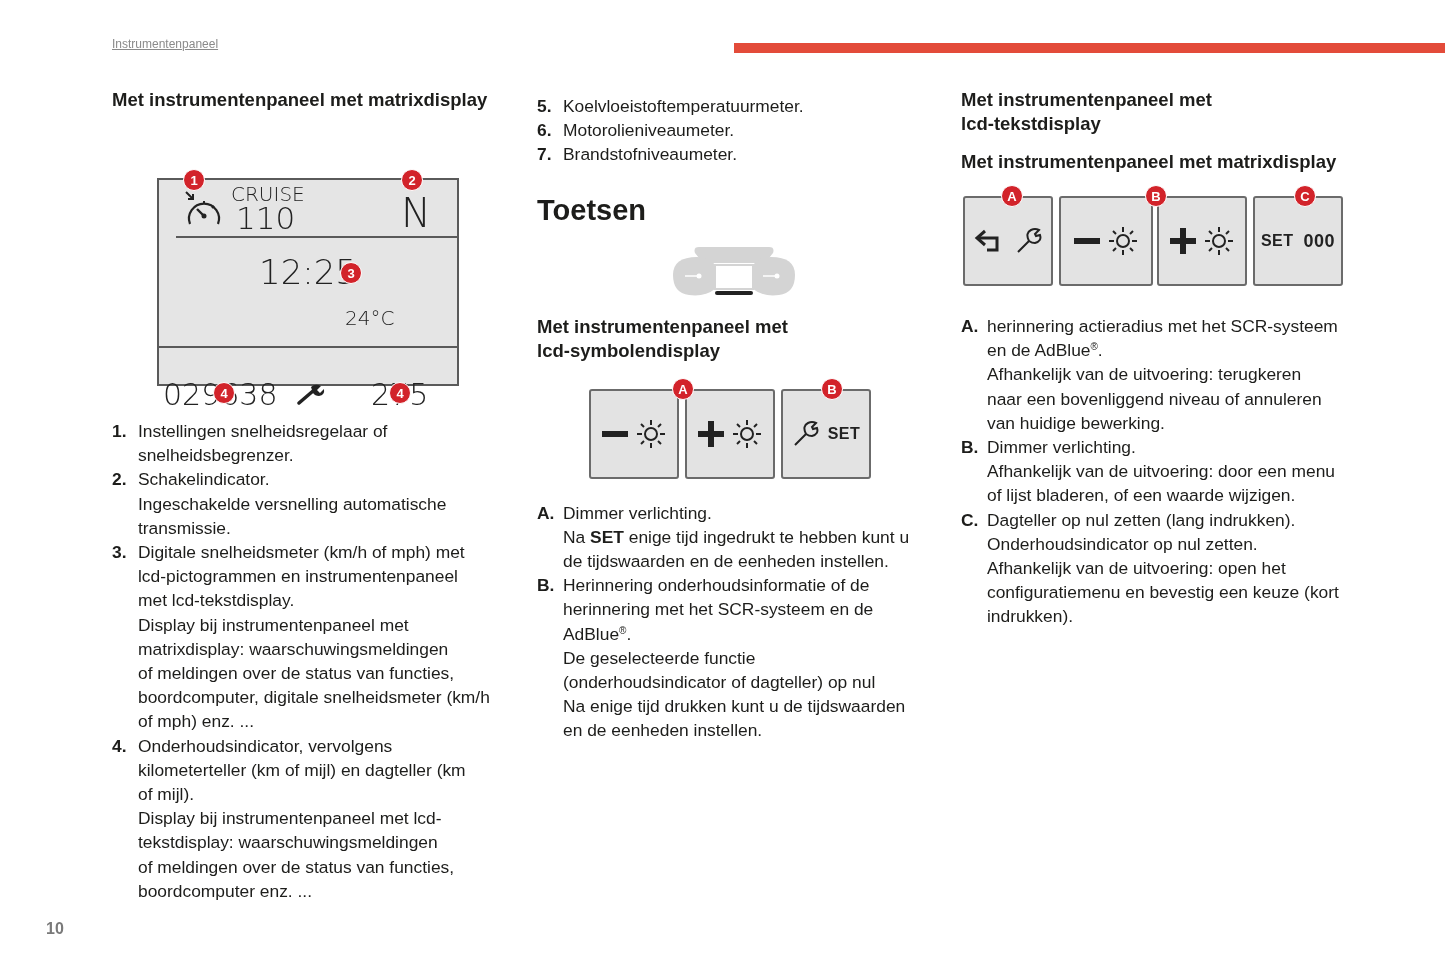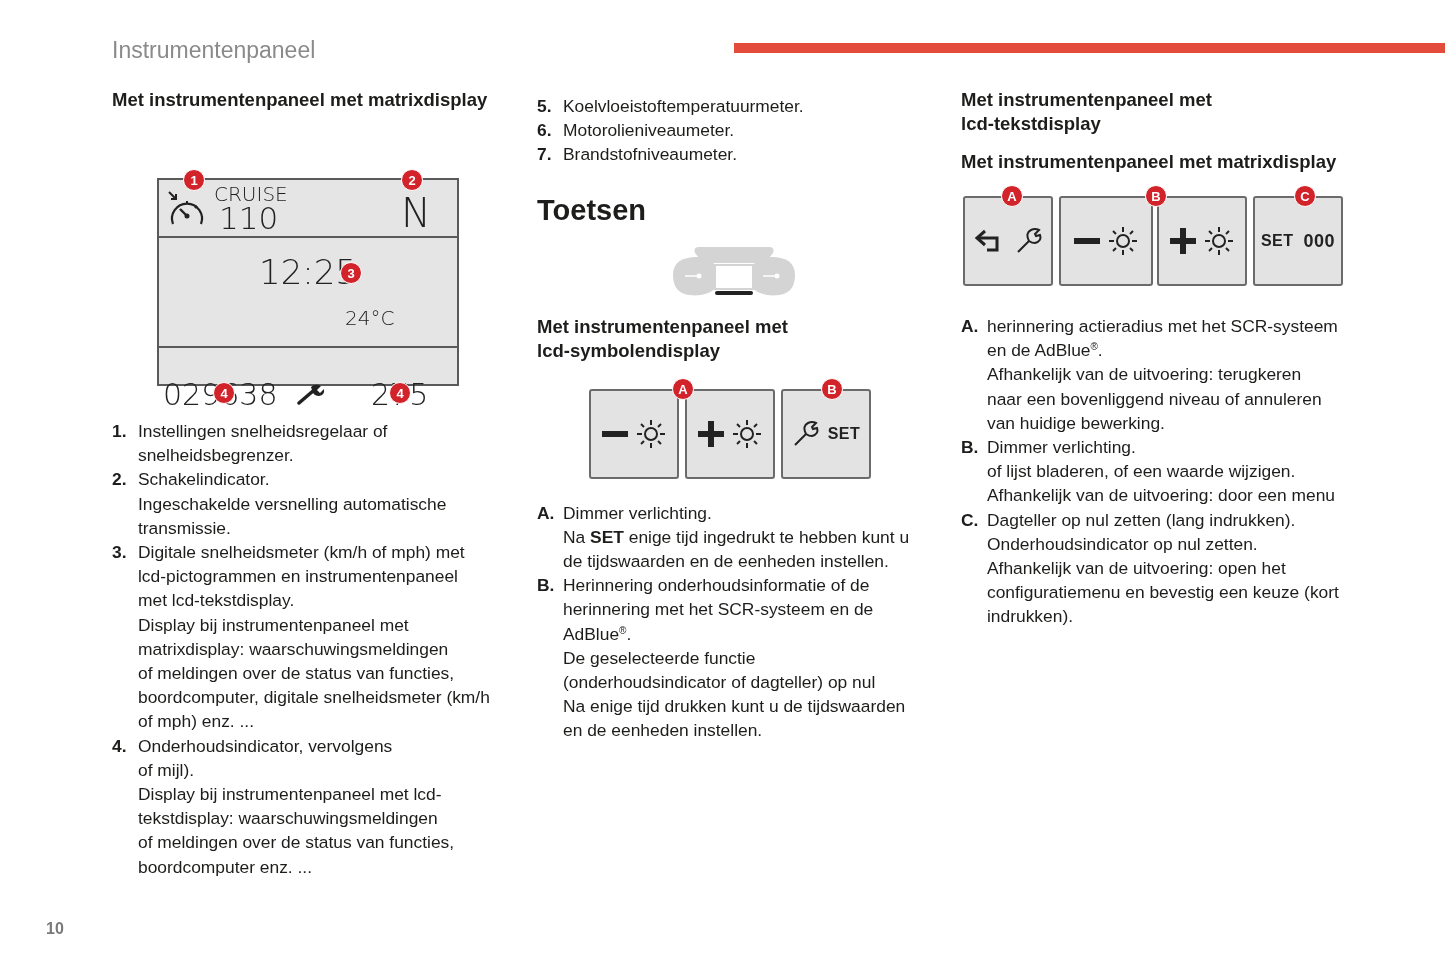--- a/index.html
+++ b/index.html
@@ -1,19 +1,19 @@
 <!DOCTYPE html>
 <html><head>
 <meta charset="utf-8">
 <style>
   * { box-sizing: border-box; margin: 0; padding: 0; }
   html, body { width: 1445px; height: 964px; background: #ffffff; overflow: hidden; }
   body { position: relative; font-family: "Liberation Sans", sans-serif; color: #1d1d1b; }
 
-  .running-head { position: absolute; left: 112px; top: 37px; font-size: 23px; color: #8a8a8a; }
+  .running-head { position: absolute; left: 112px; top: 37px; font-size: 12px; color: #8a8a8a; text-decoration: underline; }
   .red-rule { position: absolute; left: 734px; top: 43px; width: 711px; height: 10px; background: #e34b3a; }
   .page-num { position: absolute; left: 46px; top: 920px; font-size: 16px; font-weight: bold; color: #7a7a7a; }
 
   .col { position: absolute; top: 88px; }
   .col-1 { left: 112px; width: 405px; }
   .col-2 { left: 537px; width: 400px; }
   .col-3 { left: 961px; width: 410px; }
 
   h3.sub { font-size: 18.5px; font-weight: bold; line-height: 24px; color: #1d1d1b; }
   h2.section { font-size: 29px; font-weight: bold; line-height: 34px; color: #1d1d1b; }
@@ -21,21 +21,21 @@
   .list { list-style: none; font-size: 17.4px; line-height: 24.2px; color: #1d1d1b; }
   .list li { position: relative; padding-left: 26px; }
   .list li .marker { position: absolute; left: 0; top: 0; font-weight: bold; }
   .list li .line { display: block; }
   .list li b { font-weight: bold; }
   sup { font-size: 10px; line-height: 0; vertical-align: 6px; }
 
   
   .lcd { position: absolute; left: 45px; top: 66px; width: 302px; height: 208px; border: 2px solid #5a5a5a; background: #e5e5e5; }
   .lcd .row { position: absolute; left: 0; right: 0; border-bottom: 2px solid #5a5a5a; }
-  .lcd .r1 { top: 0; height: 58px; }
+  .lcd .r1 { top: 0; height: 58px; margin-left: 17px; }
   .lcd .r2 { top: 58px; height: 110px; }
   .lcd .r3 { top: 168px; height: 36px; border-bottom: none; margin-top: 27px; }
   .lcd .txt { position: absolute; color: #222; font-family: "DejaVu Sans", sans-serif; font-weight: 300; }
   .callout { position: absolute; width: 22px; height: 22px; border-radius: 50%; background: #d2232a; color: #fff; font-size: 13px; font-weight: bold; text-align: center; line-height: 22px; font-family: "Liberation Sans", sans-serif; border: 1.5px solid #fff; }
 
   
   .btn-group { position: absolute; display: flex; gap: 6px; }
   .key { position: relative; background: #e3e3e3; border: 2px solid #6b6b6b; border-radius: 3px; display: flex; align-items: center; justify-content: center; gap: 8px; }
   .key .lbl { font-weight: bold; font-size: 18px; color: #222; letter-spacing: 0.5px; }
   .key svg { display: block; }
@@ -103,20 +103,21 @@
       <span class="line">met lcd-tekstdisplay.</span>
       <span class="line">Display bij instrumentenpaneel met</span>
       <span class="line">matrixdisplay: waarschuwingsmeldingen</span>
       <span class="line">of meldingen over de status van functies,</span>
       <span class="line">boordcomputer, digitale snelheidsmeter (km/h</span>
       <span class="line">of mph) enz. ...</span>
     </li>
     <li>
       <span class="marker">4.</span>
       <span class="line">Onderhoudsindicator, vervolgens</span>
+      <span class="line">kilometerteller (km of mijl) en dagteller (km</span>
       <span class="line">of mijl).</span>
       <span class="line">Display bij instrumentenpaneel met lcd-</span>
       <span class="line">tekstdisplay: waarschuwingsmeldingen</span>
       <span class="line">of meldingen over de status van functies,</span>
       <span class="line">boordcomputer enz. ...</span>
     </li>
   </ul>
 </div>
 
 <div class="col col-2" style="top:94px;">
@@ -296,22 +297,22 @@
       <span class="marker">A.</span>
       <span class="line">herinnering actieradius met het SCR-systeem</span>
       <span class="line"><span>en de AdBlue</span><sup>®</sup><span>.</span></span>
       <span class="line">Afhankelijk van de uitvoering: terugkeren</span>
       <span class="line">naar een bovenliggend niveau of annuleren</span>
       <span class="line">van huidige bewerking.</span>
     </li>
     <li>
       <span class="marker">B.</span>
       <span class="line">Dimmer verlichting.</span>
+      <span class="line">Afhankelijk van de uitvoering: door een menu</span>
       <span class="line">of lijst bladeren, of een waarde wijzigen.</span>
-      <span class="line">Afhankelijk van de uitvoering: door een menu</span>
     </li>
     <li>
       <span class="marker">C.</span>
       <span class="line">Dagteller op nul zetten (lang indrukken).</span>
       <span class="line">Onderhoudsindicator op nul zetten.</span>
       <span class="line">Afhankelijk van de uitvoering: open het</span>
       <span class="line">configuratiemenu en bevestig een keuze (kort</span>
       <span class="line">indrukken).</span>
     </li>
   </ul>

